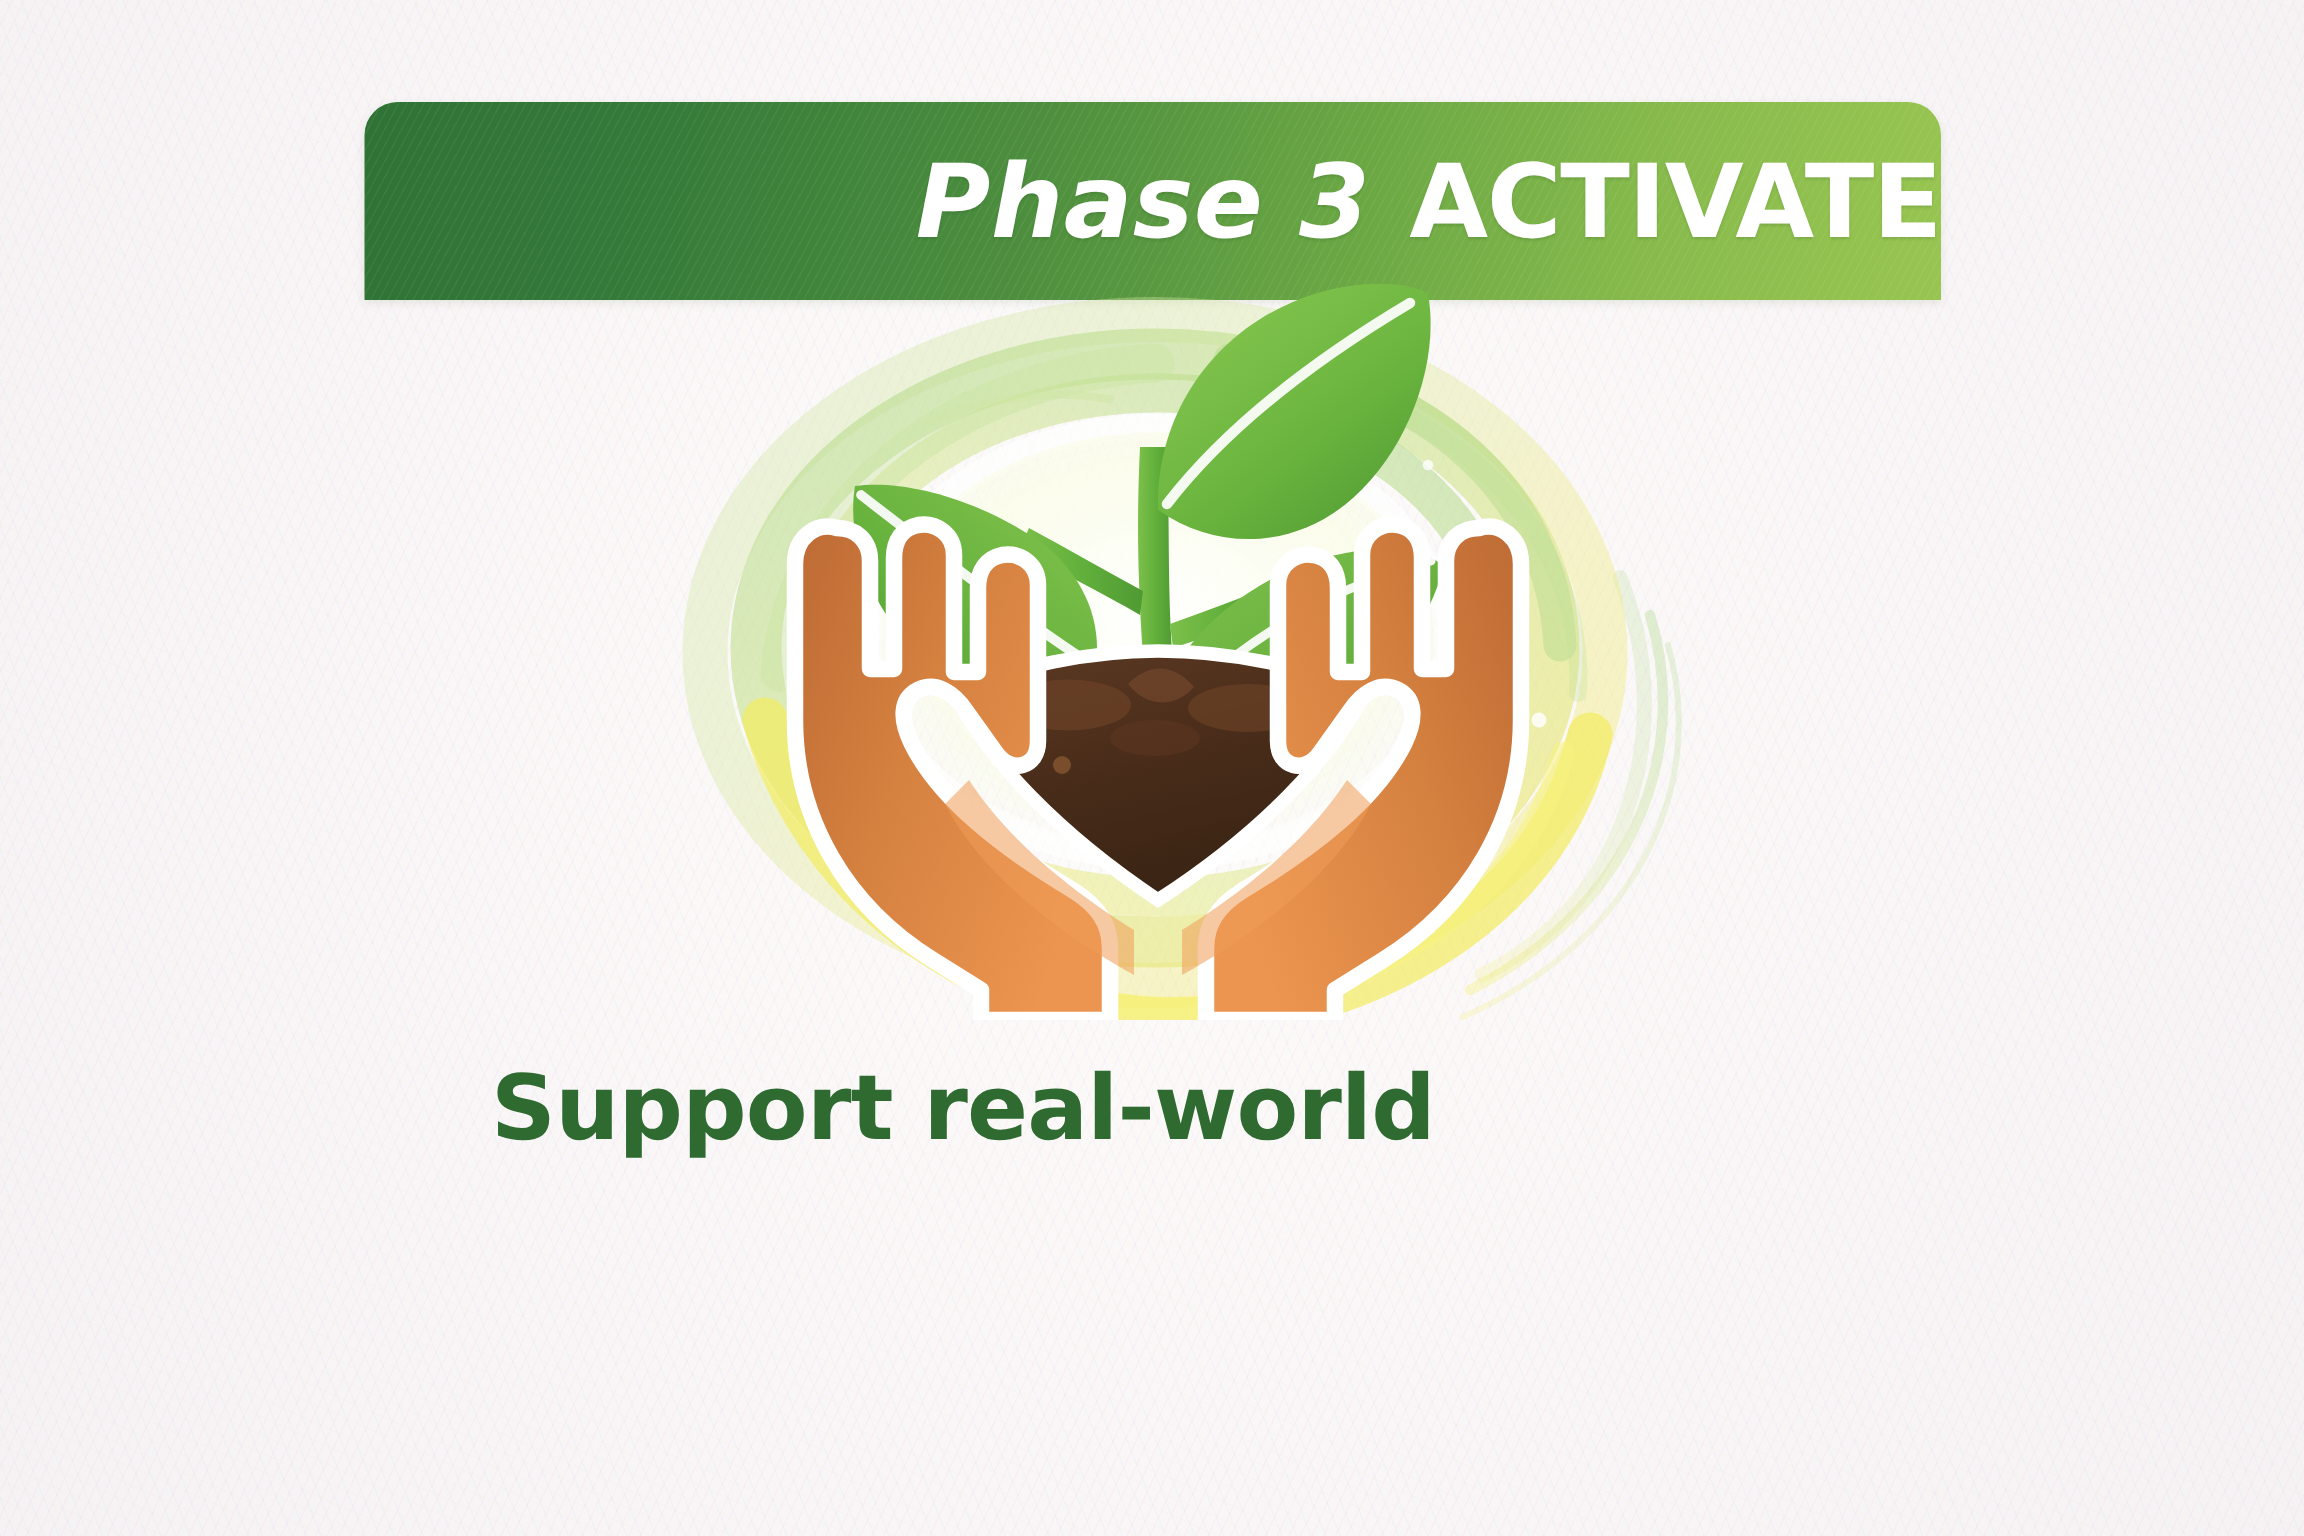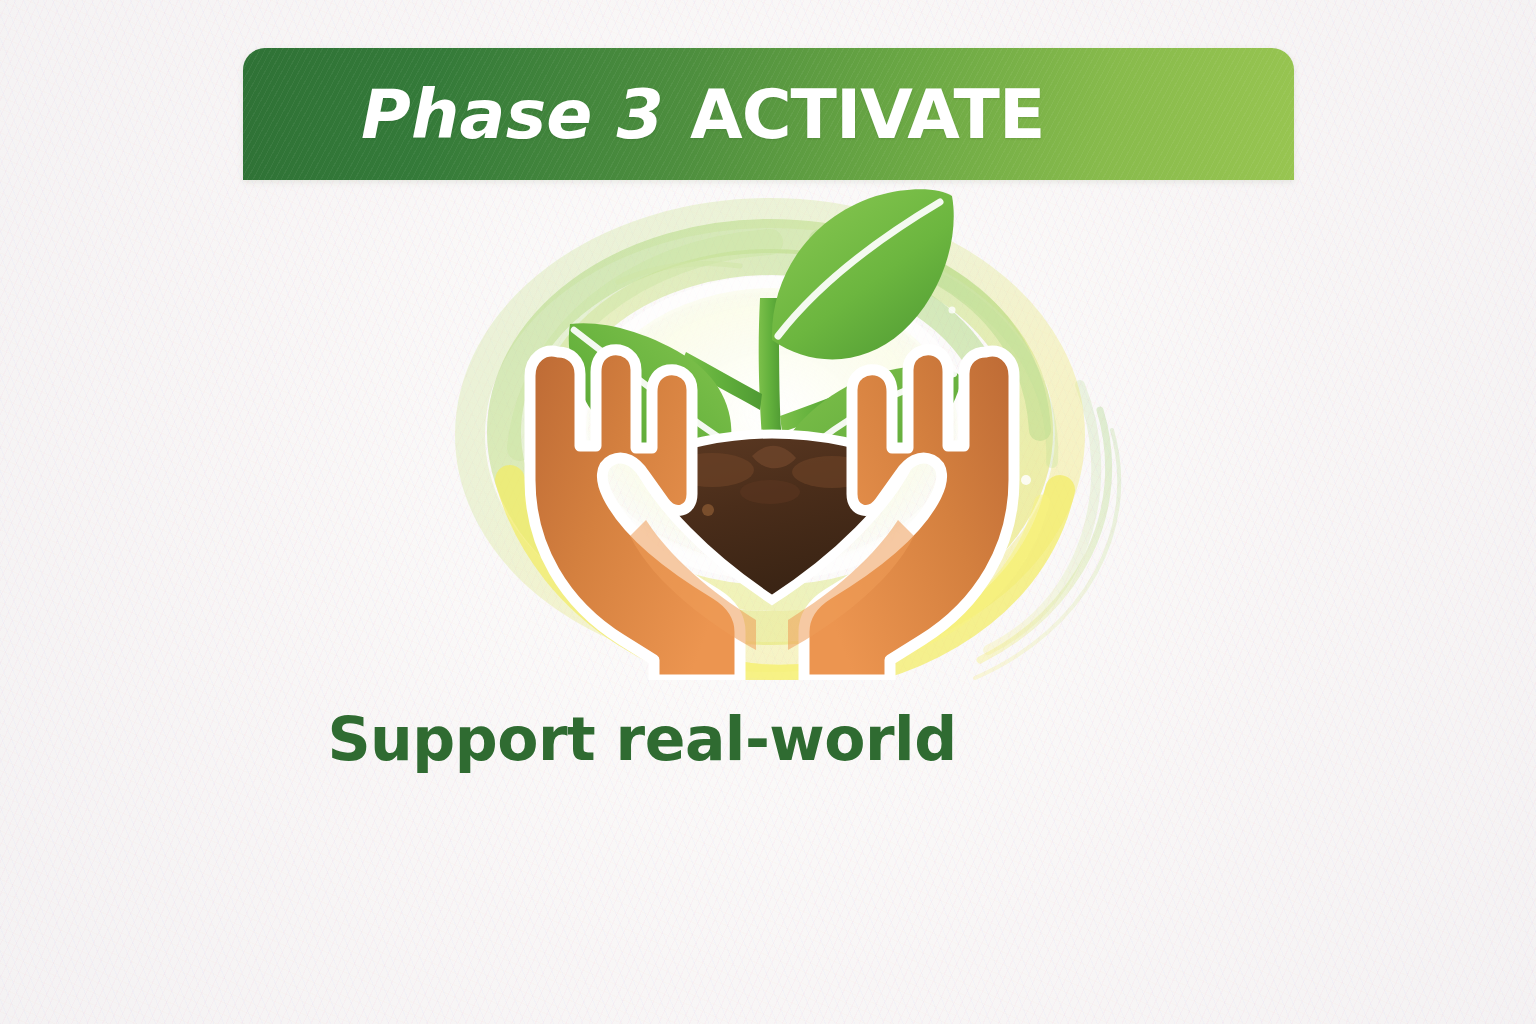--- a/index.html
+++ b/index.html
@@ -40,34 +40,34 @@
         rgba(0,0,0,0) 1px, rgba(0,0,0,0) 9px),
       repeating-linear-gradient(24deg,
         rgba(255,180,120,.05) 0px, rgba(255,180,120,.05) 1px,
         rgba(0,0,0,0) 1px, rgba(0,0,0,0) 11px);
   }
 
   
   #header-banner {
     position: absolute;
     left: 243px;
-    top: 48px;
+    top: 68px;
     width: 1051px;
     height: 132px;
     border-radius: 22px 22px 0 0;
     background: linear-gradient(100deg,
         #2f7236 0%,
         #347a39 18%,
         #4d8e3e 42%,
         #6ba844 63%,
         #88bb4c 82%,
         #98c551 100%);
     display: flex;
     align-items: center;
-    justify-content: flex-start;
+    justify-content: flex-end;
     box-shadow: 0 2px 6px rgba(60,90,40,.10);
   }
   #header-banner::after {
     content: "";
     position: absolute;
     inset: 0;
     border-radius: 22px 22px 0 0;
     pointer-events: none;
     background-image:
       repeating-linear-gradient(118deg,

